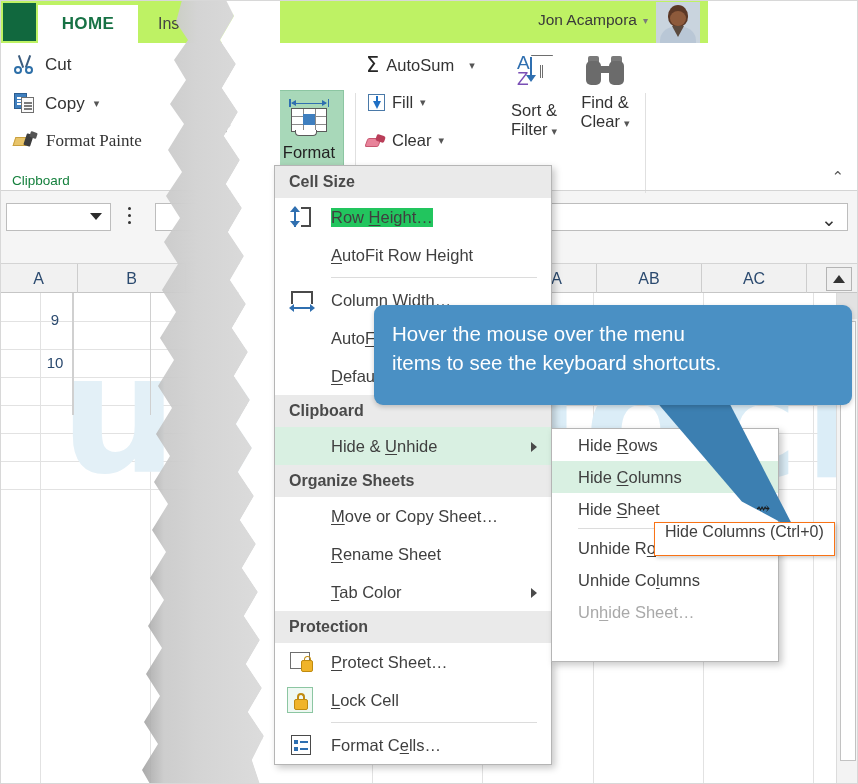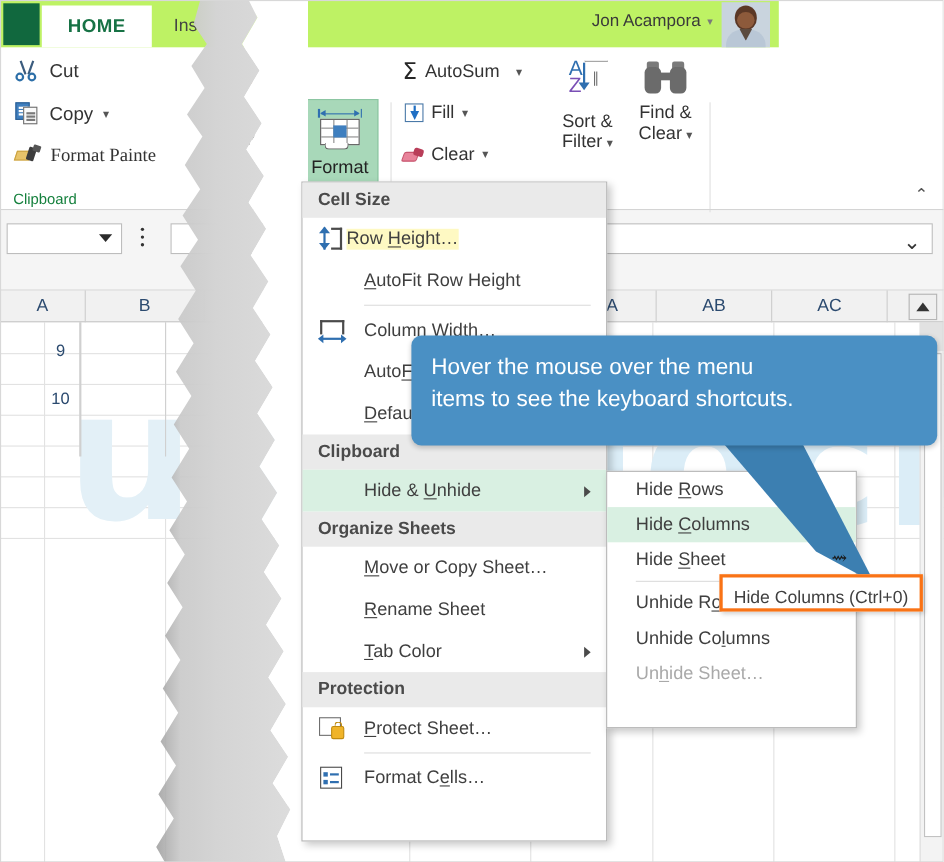--- a/index.html
+++ b/index.html
@@ -221,22 +221,22 @@
     background:#fff; border:1px solid #b5b5b5; box-shadow:3px 3px 7px rgba(0,0,0,.22);
   }
   .sub-item { height:32px; display:flex; align-items:center; padding-left:26px; font-size:16.5px; color:#3f3f3f; }
   .sub-item.hl { background:#d9f0e2; }
   .sub-item.disabled { color:#a9a9a9; }
   .sub-sep { height:1px; background:#dcdcdc; margin:3px 18px 3px 26px; }
 
   
   .tooltip {
     position:absolute; left:654px; top:522px; height:34px; padding:0 10px;
-    background:#fff; border:3px solid #f97316; box-shadow:2px 2px 4px rgba(0,0,0,.18);
-    display:flex; align-items:flex-end; font-size:16px; color:#3f3f3f; white-space:nowrap;
+    background:#fff; border:1px solid #f97316; box-shadow:2px 2px 4px rgba(0,0,0,.18);
+    display:flex; align-items:flex-start; font-size:16px; color:#3f3f3f; white-space:nowrap;
   }
 
   
   .callout {
     position:absolute; left:374px; top:305px; width:478px; height:100px;
     background:#4a90c4; border-radius:9px; color:#fff;
     padding:14px 18px; font-size:20.5px; line-height:29px;
     box-shadow: 0 2px 5px rgba(0,0,0,.2);
   }
   .callout-tail {
@@ -506,21 +506,21 @@
 
     <div class="menu-item">
       <span class="mico ic-rowh">
             <i class="u1"></i>
             <i class="v"></i>
             <i class="d1"></i>
             <i class="br"></i>
           </span>
       <span>R<u>H</u>eight…</span>
 
-      <span style="position:absolute;left:40px;background:#fef9c3;">Row <u>H</u>eight…</span>
+      <span style="position:absolute;left:56px;background:#22c55e;">Row <u>H</u>eight…</span>
     </div>
 
     <div class="menu-item">
       <span><u>A</u>utoFit Row Height</span>
 
     </div>
 
     <div class="menu-sep"></div>
 
     <div class="menu-item">
@@ -576,20 +576,28 @@
       <span>Protection</span>
     </div>
 
     <div class="menu-item">
       <span class="mico ic-prot">
             <i class="tbl"></i>
             <i class="sh"></i>
             <i class="lk"></i>
           </span>
       <span><u>P</u>rotect Sheet…</span>
+
+    </div>
+    <div class="menu-item">
+      <span class="ic-lock">
+            <i class="sh"></i>
+            <i class="bd"></i>
+          </span>
+      <span><u>L</u>ock Cell</span>
 
     </div>
     <div class="menu-sep"></div>
     <div class="menu-item">
       <span class="mico ic-fc">
         <i class="bx"></i>
             <i class="d" style="top:6px"></i>
             <i class="d" style="top:13px"></i>
         <i class="l" style="top:7px"></i>
             <i class="l" style="top:14px"></i>

